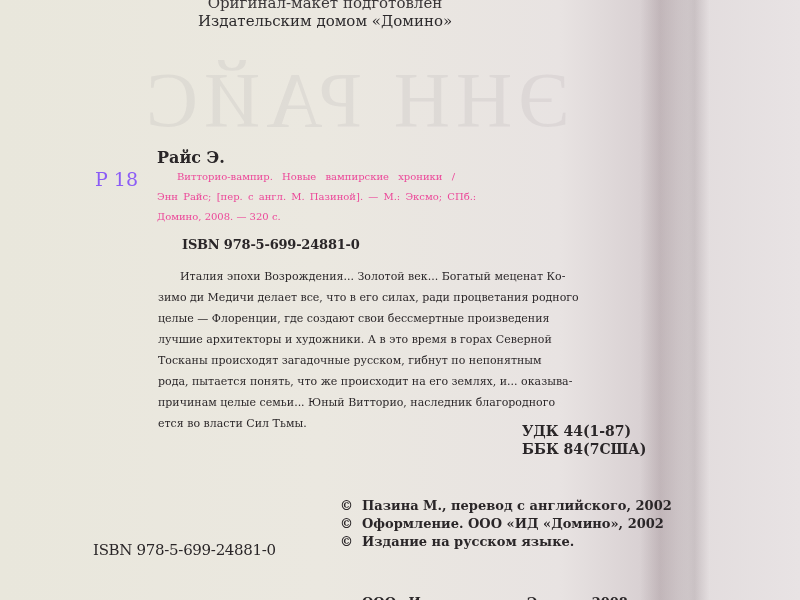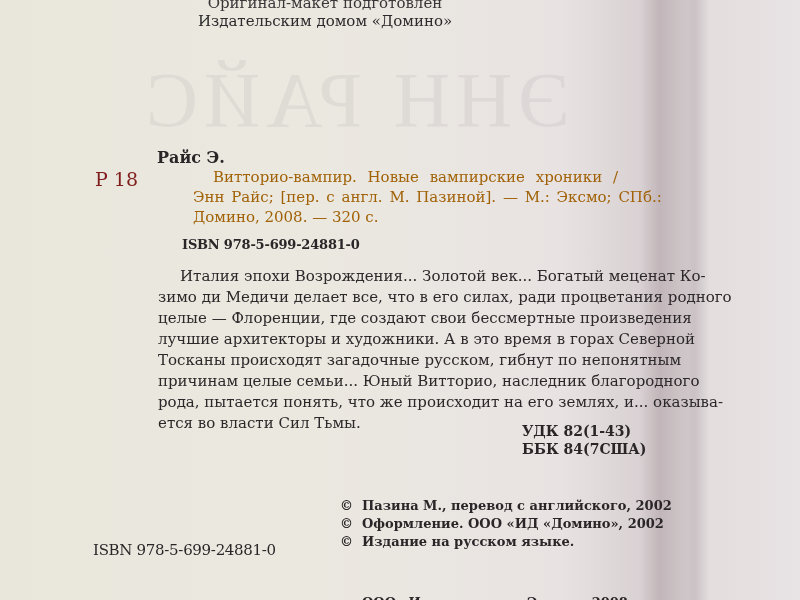--- a/index.html
+++ b/index.html
@@ -51,58 +51,57 @@
       color: #2c2a2c;
     }
     .top-credit .cut {
       color: #3a3638;
     }
     .udc-index {
       position: absolute;
       left: 95px;
       top: 168px;
       font-size: 19px;
-      color: #7f1d1d;
+      color: #8b5cf6;
     }
     .author {
       position: absolute;
       left: 157px;
       top: 148px;
       font-size: 16px;
       font-weight: bold;
       color: #2a2628;
     }
     .biblio {
       position: absolute;
       left: 157px;
       top: 167px;
       width: 480px;
-      font-size: 15px;
+      font-size: 10px;
       line-height: 20px;
-      color: #a16207;
-      margin-left: 36px;
+      color: #ec4899;
     }
     .biblio .line { white-space: nowrap; }
     .biblio .l1 { padding-left: 20px; word-spacing: 6px; }
     .biblio .l2 { word-spacing: 2px; }
     .isbn-top {
       position: absolute;
       left: 182px;
       top: 237px;
       font-size: 13px;
       font-weight: bold;
       letter-spacing: -0.2px;
       color: #2a2628;
     }
     .annotation {
       position: absolute;
       left: 158px;
       top: 266px;
       width: 484px;
-      font-size: 15px;
+      font-size: 11px;
       line-height: 21px;
       color: #2c282a;
     }
     .annotation .line { white-space: nowrap; }
     .annotation .l1 { padding-left: 22px; }
     .classif {
       position: absolute;
       left: 522px;
       top: 422px;
       font-size: 14px;
@@ -163,27 +162,27 @@
   </div>
 
   <div class="isbn-top">ISBN 978-5-699-24881-0</div>
 
   <div class="annotation">
     <div class="line l1">Италия эпохи Возрождения... Золотой век... Богатый меценат Ко-</div>
     <div class="line">зимо ди Медичи делает все, что в его силах, ради процветания родного</div>
     <div class="line">целые — Флоренции, где создают свои бессмертные произведения</div>
     <div class="line">лучшие архитекторы и художники. А в это время в горах Северной</div>
     <div class="line">Тосканы происходят загадочные русском, гибнут по непонятным</div>
+    <div class="line">рода, пытается понять, что же происходит на его землях, и... оказыва-</div>
     <div class="line">причинам целые семьи... Юный Витторио, наследник благородного</div>
-    <div class="line">рода, пытается понять, что же происходит на его землях, и... оказыва-</div>
     <div class="line">ется во власти Сил Тьмы.</div>
   </div>
 
   <div class="classif">
-    <div>УДК 82(1-43)</div>
+    <div>УДК 44(1-87)</div>
     <div>ББК 84(7США)</div>
   </div>
 
   <div class="isbn-bottom">ISBN 978-5-699-24881-0</div>
 
   <div class="copyrights">
     <div class="row">
       <span class="sym">©</span>
       <span>Пазина М., перевод с английского, 2002</span>
     </div>

